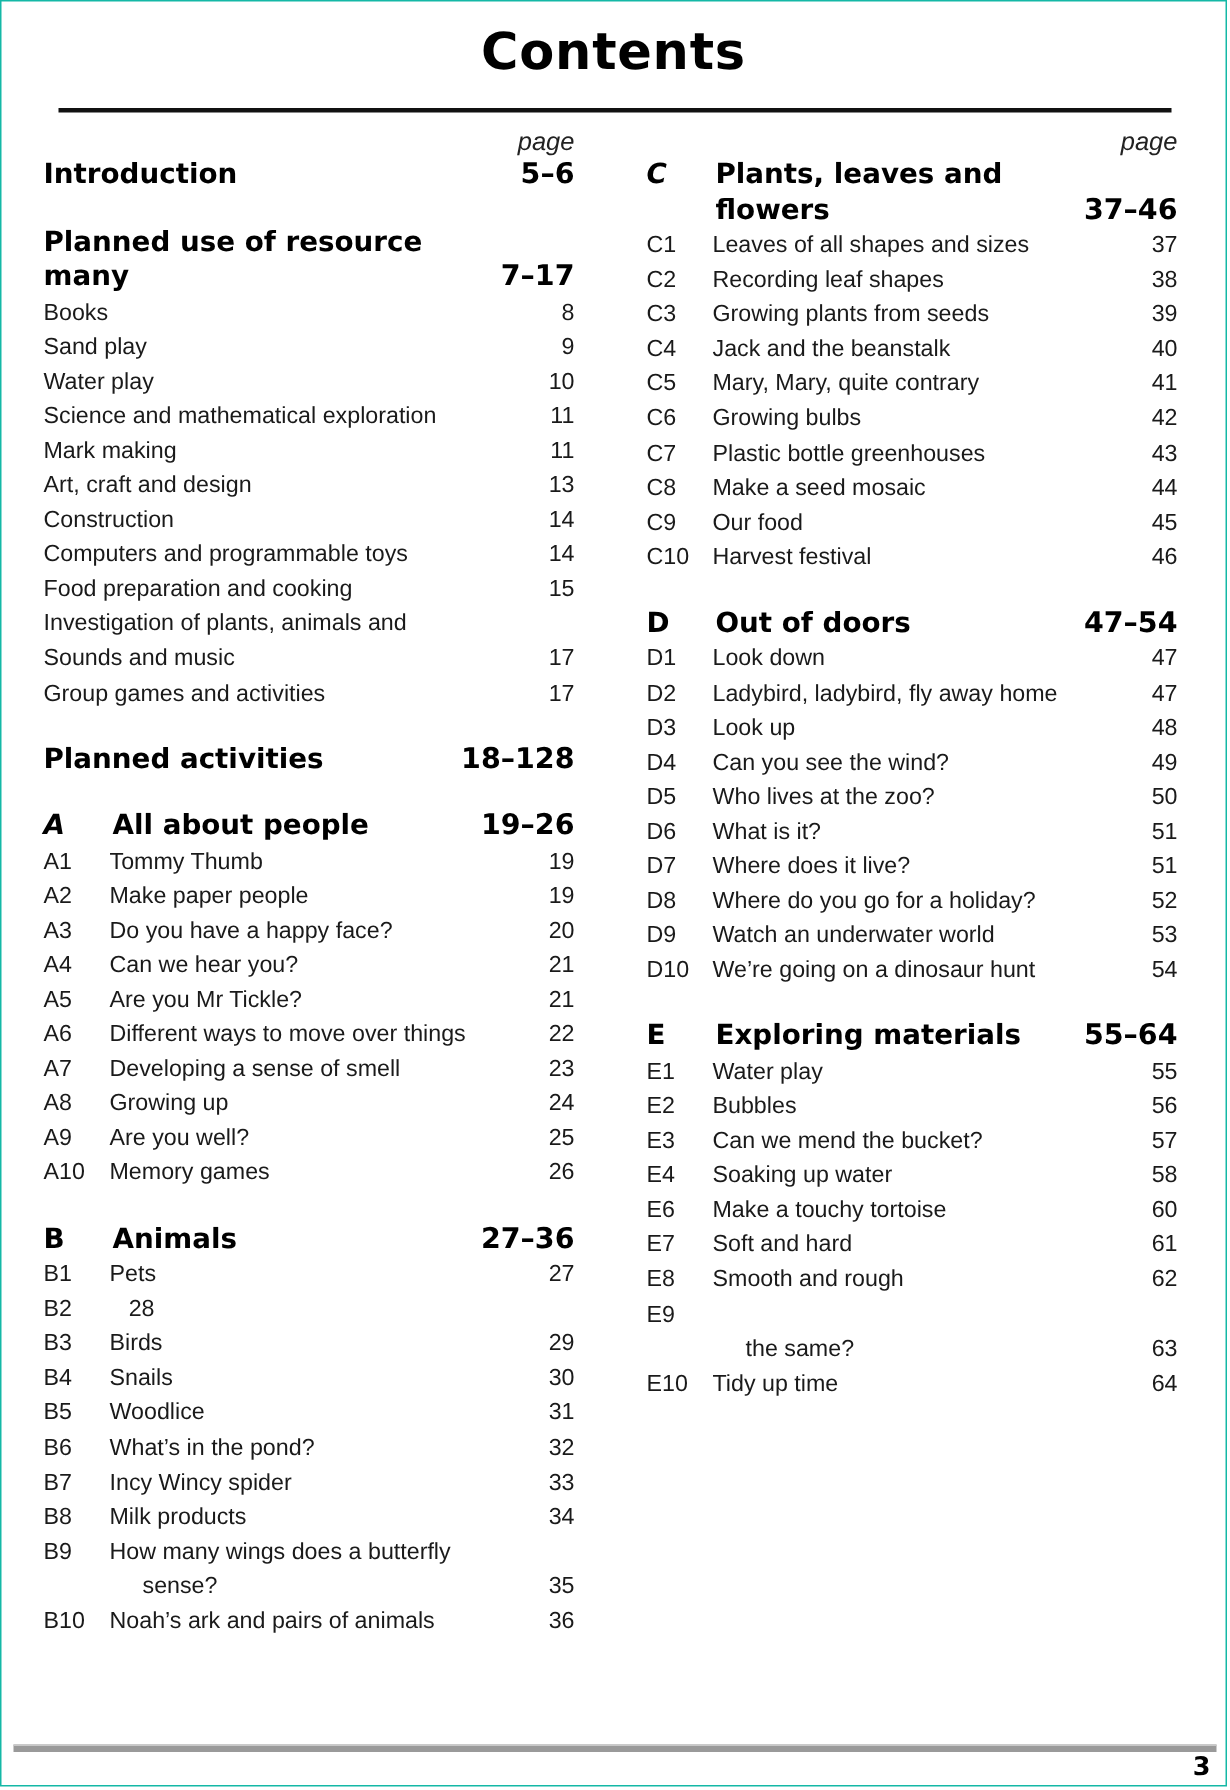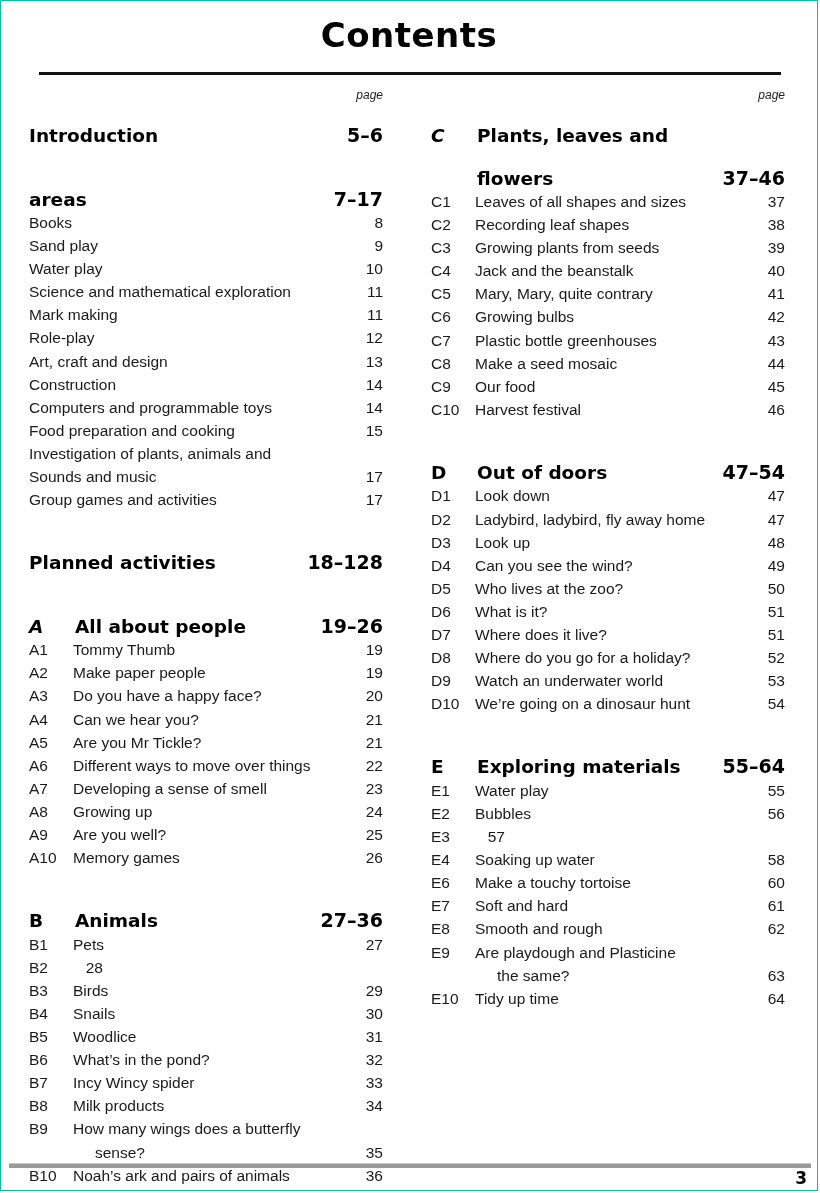--- a/index.html
+++ b/index.html
@@ -13,41 +13,41 @@
     font-family: "DejaVu Sans", sans-serif; font-weight: bold; font-size: 34px;
     letter-spacing: 0.5px; color: #000;
   }
   .title-rule {
     position: absolute; left: 38px; width: 742px; top: 71px; height: 3px; background: #111;
   }
   .col { position: absolute; top: 84px; width: 354px; }
   .col.left { left: 28px; }
   .col.right { left: 430px; }
   .page-label {
-    font-family: "Liberation Sans", sans-serif; font-style: italic; font-size: 12px;
+    font-family: "Liberation Sans", sans-serif; font-style: italic; font-size: 17px;
     color: #222; text-align: right; height: 20px; line-height: 20px;
   }
   .row {
     display: flex; align-items: baseline;
     font-family: "Liberation Sans", sans-serif; font-size: 15.5px; color: #1a1a1a;
     height: 23.1px; line-height: 23.1px;
   }
   .row .code { width: 44px; flex: none; }
   .row .text { flex: 1; white-space: nowrap; }
   .row .pg { flex: none; text-align: right; min-width: 30px; }
   .row.cont .text { padding-left: 30px; }
   .row.cont-b .text { padding-left: 22px; }
   .head {
     display: flex; align-items: baseline;
     font-family: "DejaVu Sans", sans-serif; font-weight: bold; font-size: 18.5px; color: #000;
     line-height: 23.5px;
   }
   .head .code { width: 46px; flex: none; }
   .head .code.ital { font-style: italic; }
-  .head .text { flex: 1; margin-top: 19px; }
+  .head .text { flex: 1; }
   .head .pg { flex: none; text-align: center; font-size: 19px; }
   .gap-m { height: 21px; }
   .footer-rule {
     position: absolute; left: 8px; width: 802px; top: 1162px; height: 4px;
     background: #9a9a9a; border-top: 1px solid #c8c8c8;
   }
   .folio {
     position: absolute; right: 10px; top: 1167px;
     font-family: "DejaVu Sans", sans-serif; font-weight: bold; font-size: 17px; color: #000;
   }
@@ -62,21 +62,24 @@
   <div class="col left">
     <div class="page-label">page</div>
 
     <div class="head">
       <span class="text">Introduction</span>
       <span class="pg">5–6</span>
     </div>
     <div class="gap-m"></div>
 
     <div class="head">
-      <span class="text">areas</span>
+      <span class="text">Planned use of resource</span>
+    </div>
+    <div class="head">
+      <span class="text">many</span>
       <span class="pg">7–17</span>
     </div>
     <div id="resource-list">
         <div class="row">
           <span class="text">Books</span>
           <span class="pg">8</span>
         </div>
         <div class="row">
           <span class="text">Sand play</span>
           <span class="pg">9</span>
@@ -85,24 +88,20 @@
           <span class="text">Water play</span>
           <span class="pg">10</span>
         </div>
         <div class="row">
           <span class="text">Science and mathematical exploration</span>
           <span class="pg">11</span>
         </div>
         <div class="row">
           <span class="text">Mark making</span>
           <span class="pg">11</span>
-        </div>
-        <div class="row">
-          <span class="text">Role-play</span>
-          <span class="pg">12</span>
         </div>
         <div class="row">
           <span class="text">Art, craft and design</span>
           <span class="pg">13</span>
         </div>
         <div class="row">
           <span class="text">Construction</span>
           <span class="pg">14</span>
         </div>
         <div class="row">
@@ -390,20 +389,21 @@
           <span class="text">Water play</span>
           <span class="pg">55</span>
         </div>
         <div class="row">
           <span class="code">E2</span>
           <span class="text">Bubbles</span>
           <span class="pg">56</span>
         </div>
         <div class="row">
           <span class="code">E3</span>
+          <span class="text">Can we mend the bucket?</span>
           <span class="pg">57</span>
         </div>
         <div class="row">
           <span class="code">E4</span>
           <span class="text">Soaking up water</span>
           <span class="pg">58</span>
         </div>
         <div class="row">
           <span class="code">E6</span>
           <span class="text">Make a touchy tortoise</span>
@@ -414,21 +414,20 @@
           <span class="text">Soft and hard</span>
           <span class="pg">61</span>
         </div>
         <div class="row">
           <span class="code">E8</span>
           <span class="text">Smooth and rough</span>
           <span class="pg">62</span>
         </div>
         <div class="row">
           <span class="code">E9</span>
-          <span class="text">Are playdough and Plasticine</span>
         </div>
         <div class="row cont-b">
           <span class="code"></span>
           <span class="text">the same?</span>
           <span class="pg">63</span>
         </div>
         <div class="row">
           <span class="code">E10</span>
           <span class="text">Tidy up time</span>
           <span class="pg">64</span>

